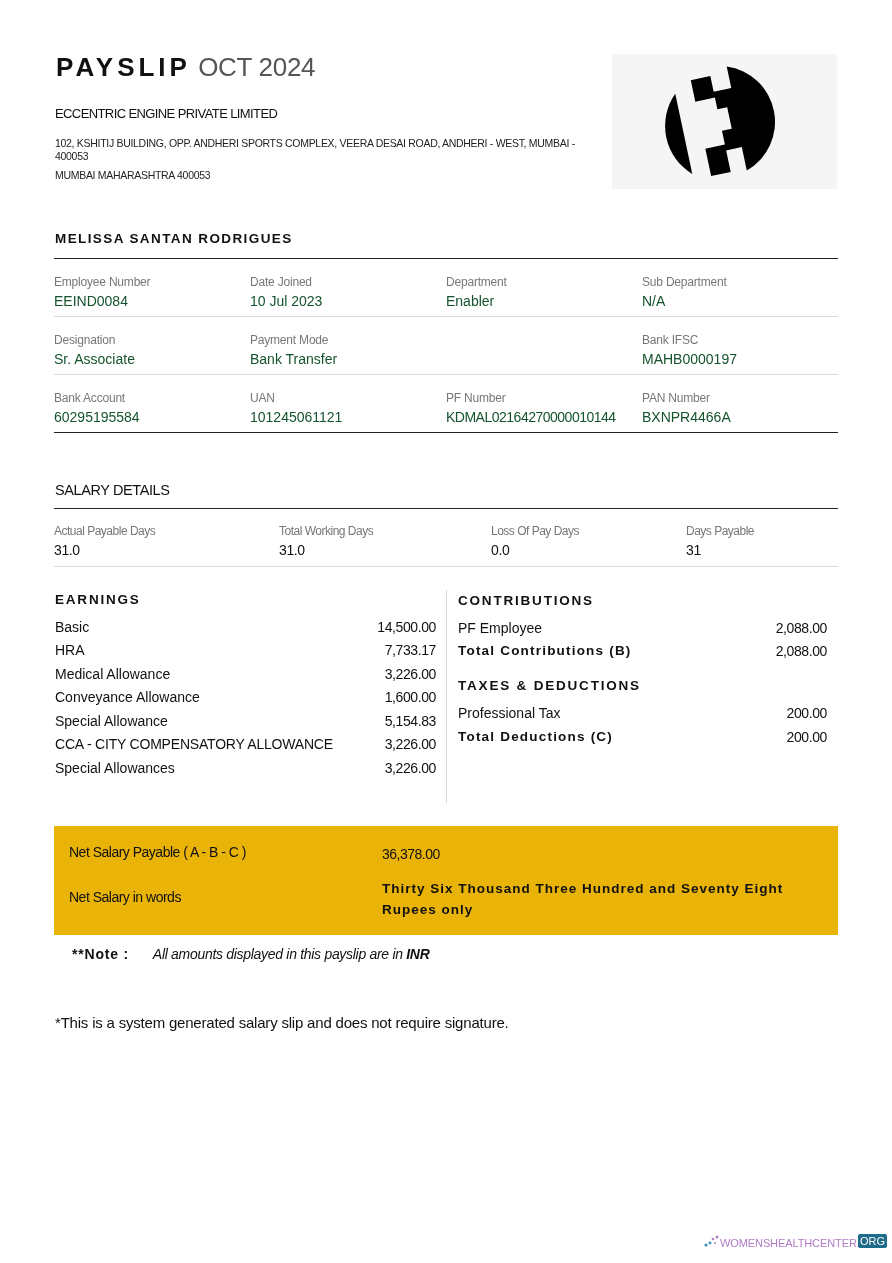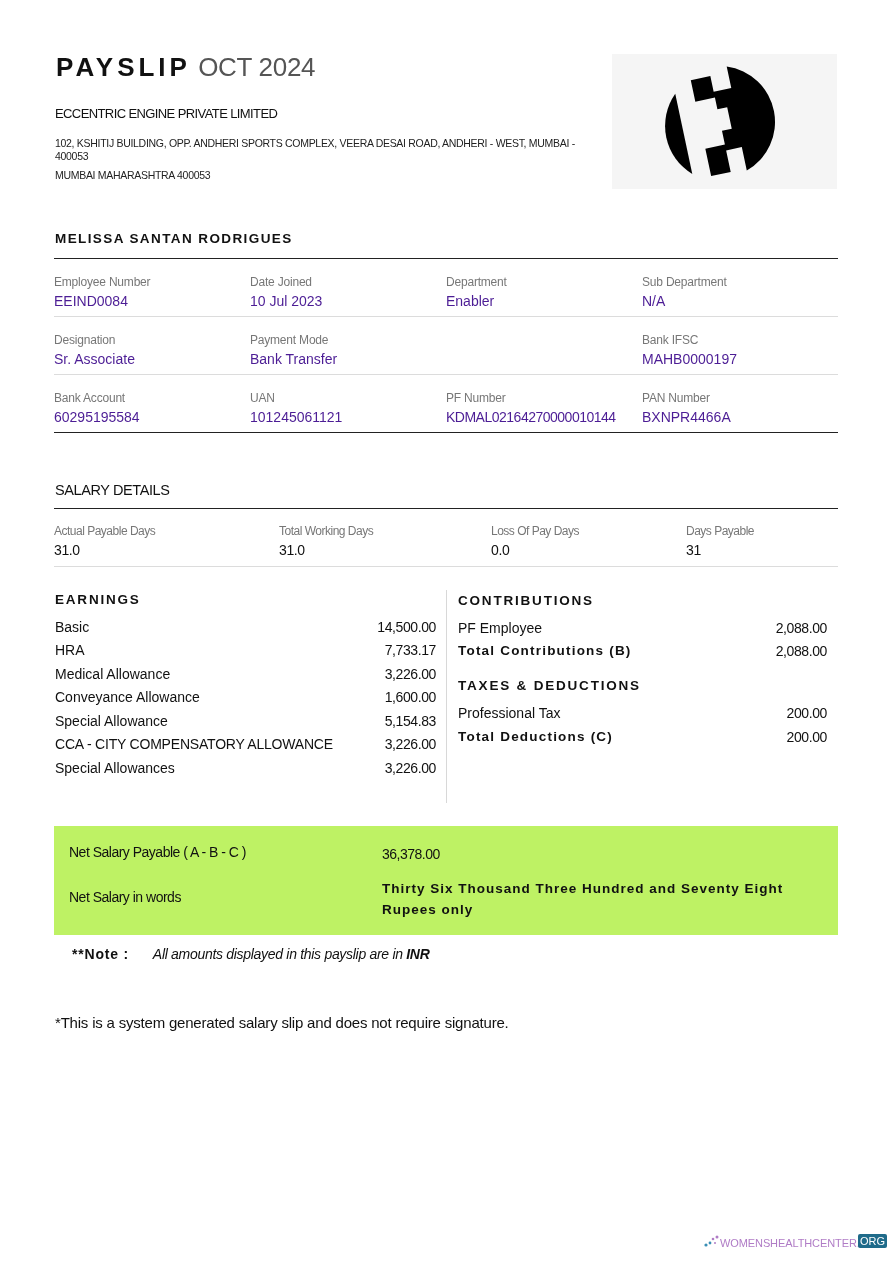--- a/index.html
+++ b/index.html
@@ -19,36 +19,36 @@
   .logo-box { position: absolute; left: 612px; top: 54px; width: 225px; height: 135px; background: #f5f5f5; }
   .logo-box svg { position: absolute; left: 0; top: 0; }
 
   .emp-name { position: absolute; left: 55px; top: 231px; font-size: 13.5px; font-weight: bold; letter-spacing: 1.4px; color: #111; }
   .rule-dark { position: absolute; left: 54px; width: 784px; height: 1px; background: #222; }
   .rule-light { position: absolute; left: 54px; width: 784px; height: 1px; background: #dcdcdc; }
 
   .grid-row { position: absolute; left: 54px; width: 784px; height: 40px; }
   .cell { position: absolute; top: 4px; }
   .cell .lbl { font-size: 12px; color: #777; letter-spacing: -0.2px; line-height: 14px; }
-  .cell .val { font-size: 14px; color: #4c1d95; line-height: 18px; margin-top: 3px; white-space: nowrap; }
+  .cell .val { font-size: 14px; color: #14532d; line-height: 18px; margin-top: 3px; white-space: nowrap; }
 
   .sal-title { position: absolute; left: 55px; top: 482px; font-size: 14.5px; color: #111; letter-spacing: -0.4px; }
   .sal-row { position: absolute; left: 54px; top: 520px; width: 784px; height: 40px; }
   .sal-row .lbl { font-size: 12px; color: #777; letter-spacing: -0.5px; line-height: 14px; }
   .sal-row .val { font-size: 14px; color: #111; line-height: 18px; margin-top: 3px; letter-spacing: -0.4px; }
 
   .col-divider { position: absolute; left: 446px; top: 590px; width: 1px; height: 213px; background: #d8d8d8; }
 
   .sec-head { position: absolute; font-size: 13.5px; font-weight: bold; letter-spacing: 1.8px; color: #111; }
   .line-item { position: absolute; height: 20px; font-size: 14px; line-height: 20px; color: #111; }
   .line-item .name { position: absolute; left: 0; top: 0; white-space: nowrap; }
   .line-item .amt { position: absolute; right: 0; top: 0; white-space: nowrap; letter-spacing: -0.4px; }
   .line-item.total .name { font-weight: bold; letter-spacing: 1.2px; font-size: 13.5px; }
 
-  .net-box { position: absolute; left: 54px; top: 826px; width: 784px; height: 109px; background: #bef264; }
+  .net-box { position: absolute; left: 54px; top: 826px; width: 784px; height: 109px; background: #eab308; }
   .net-box .l1 { position: absolute; left: 15px; top: 18px; font-size: 14px; color: #111; letter-spacing: -0.5px; }
   .net-box .v1 { position: absolute; left: 328px; top: 20px; font-size: 14px; color: #111; letter-spacing: -0.5px; }
   .net-box .l2 { position: absolute; left: 15px; top: 63px; font-size: 14px; color: #111; letter-spacing: -0.5px; }
   .net-box .v2 { position: absolute; left: 328px; top: 52px; width: 450px; font-size: 13.5px; font-weight: bold; letter-spacing: 1px; line-height: 21px; color: #111; }
 
   .note { position: absolute; left: 56px; top: 946px; font-size: 14px; white-space: nowrap; margin-left: 16px; }
   .note .nlabel { font-weight: bold; letter-spacing: 0.8px; color: #111; }
   .note .ntext { font-style: italic; color: #111; margin-left: 20px; letter-spacing: -0.3px; }
   .note .ncur { font-style: italic; font-weight: bold; }
 

